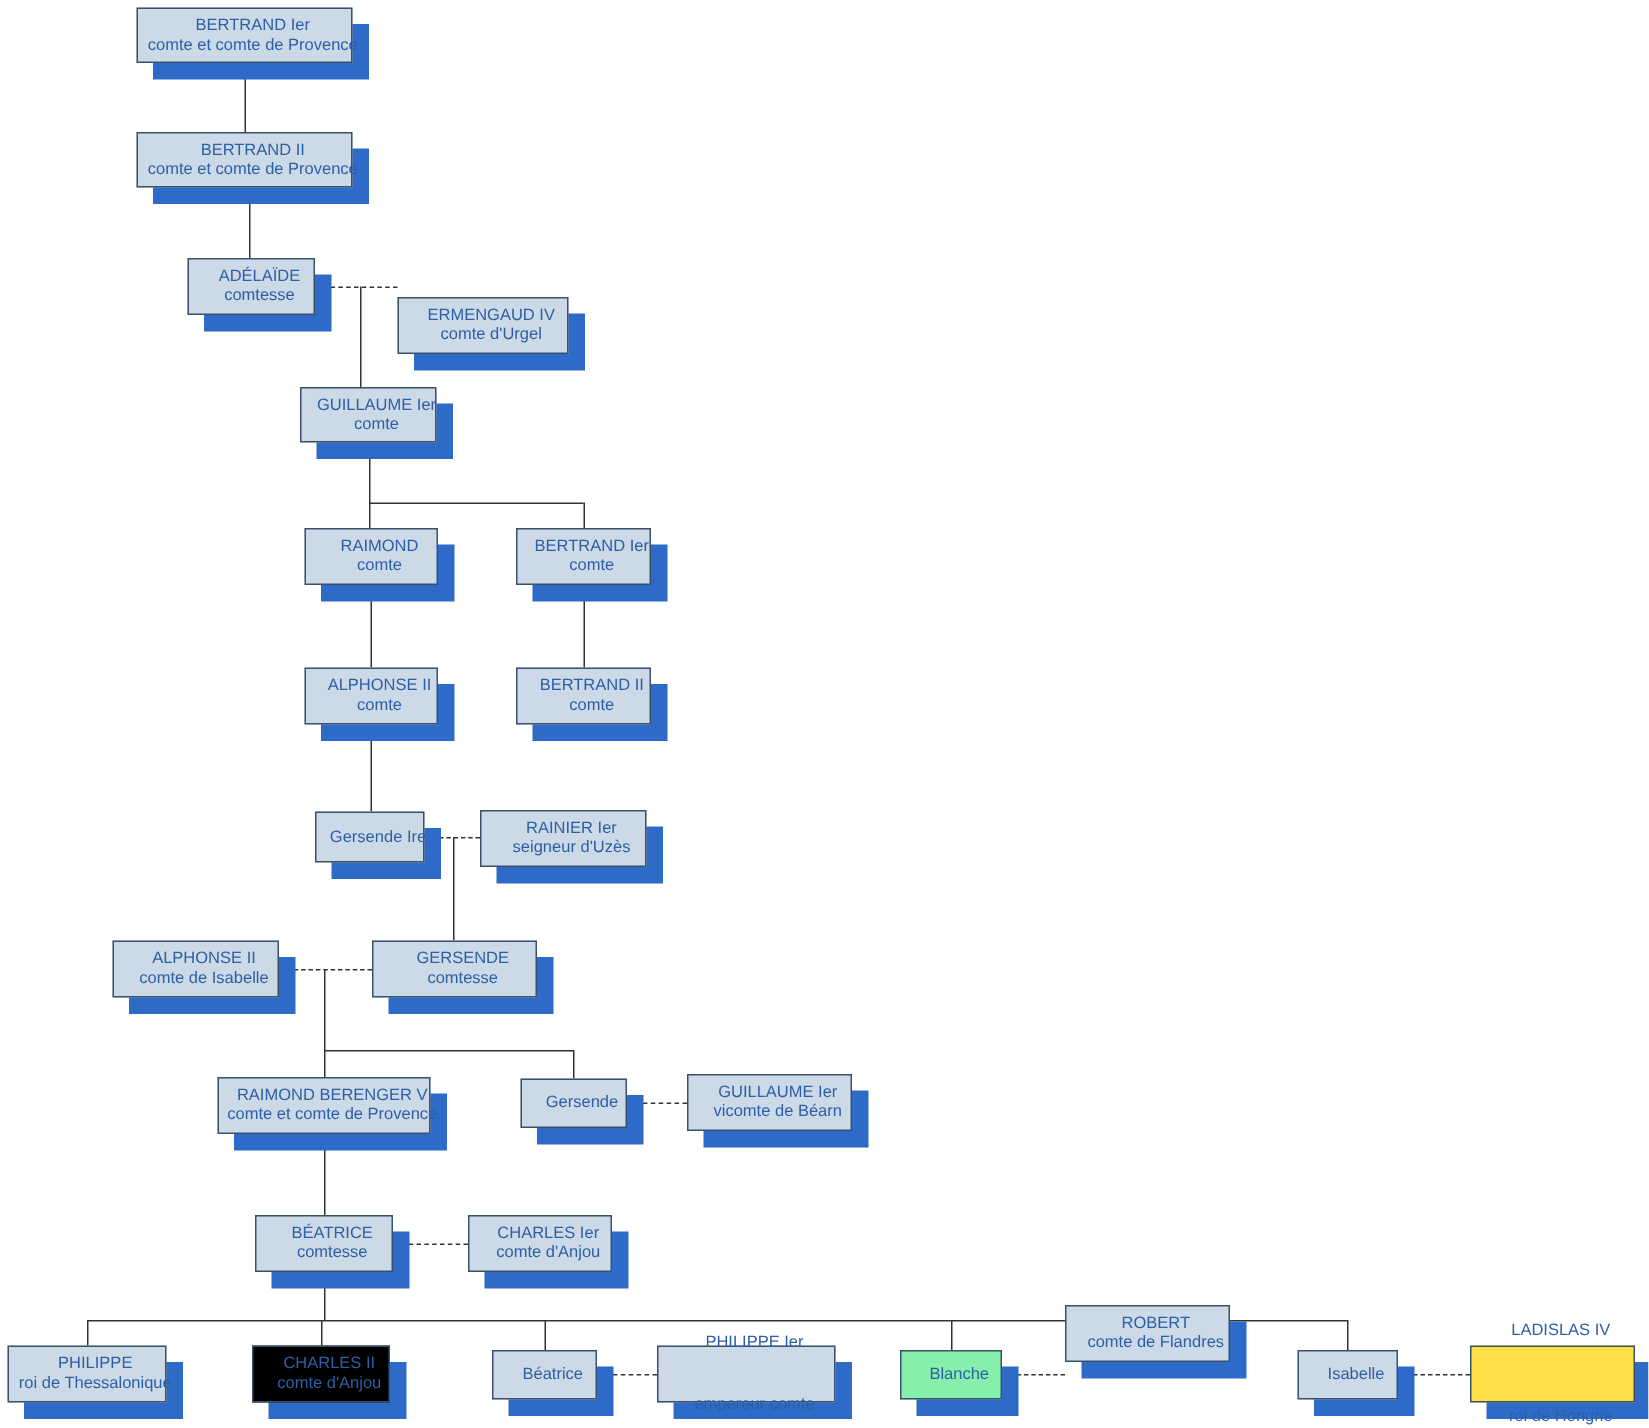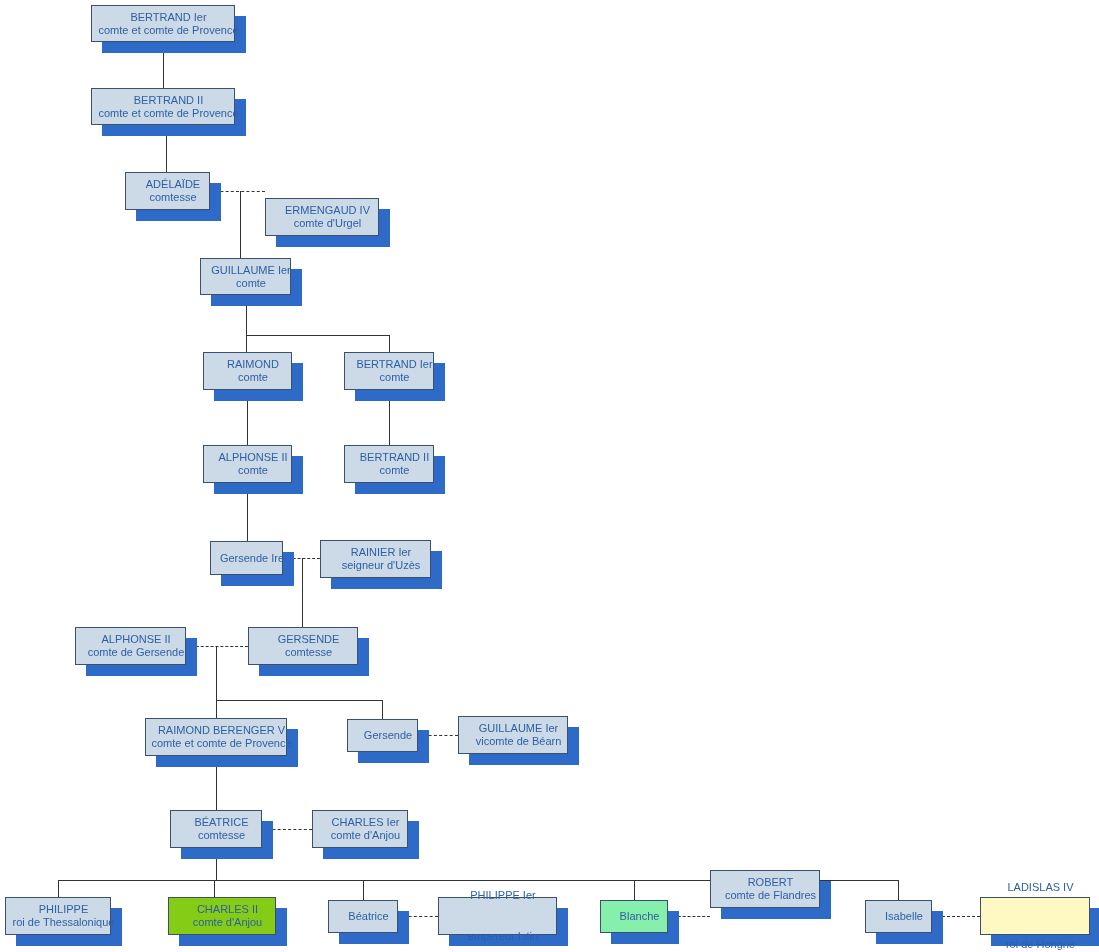--- a/index.html
+++ b/index.html
@@ -107,21 +107,21 @@
     </div>
     <div class="node" style="left: 210px; top: 541px; width: 73px; height: 34px; background: rgb(204, 217, 230); border: 1px solid rgb(58, 80, 107); color: rgb(45, 95, 166); box-shadow: rgb(46, 107, 200) 11px 11px 0px 0px;">
       <div class="line">Gersende Ire</div>
     </div>
     <div class="node" style="left: 320px; top: 540px; width: 111px; height: 38px; background: rgb(204, 217, 230); border: 1px solid rgb(58, 80, 107); color: rgb(45, 95, 166); box-shadow: rgb(46, 107, 200) 11px 11px 0px 0px;">
       <div class="line">RAINIER Ier</div>
       <div class="line">seigneur d'Uzès</div>
     </div>
     <div class="node" style="left: 75px; top: 627px; width: 111px; height: 38px; background: rgb(204, 217, 230); border: 1px solid rgb(58, 80, 107); color: rgb(45, 95, 166); box-shadow: rgb(46, 107, 200) 11px 11px 0px 0px;">
       <div class="line">ALPHONSE II</div>
-      <div class="line">comte de Gersende</div>
+      <div class="line">comte de Isabelle</div>
     </div>
     <div class="node" style="left: 248px; top: 627px; width: 110px; height: 38px; background: rgb(204, 217, 230); border: 1px solid rgb(58, 80, 107); color: rgb(45, 95, 166); box-shadow: rgb(46, 107, 200) 11px 11px 0px 0px;">
       <div class="line">GERSENDE</div>
       <div class="line">comtesse</div>
     </div>
     <div class="node" style="left: 145px; top: 718px; width: 142px; height: 38px; background: rgb(204, 217, 230); border: 1px solid rgb(58, 80, 107); color: rgb(45, 95, 166); box-shadow: rgb(46, 107, 200) 11px 11px 0px 0px;">
       <div class="line">RAIMOND BERENGER V</div>
       <div class="line">comte et comte de Provence</div>
     </div>
     <div class="node" style="left: 347px; top: 719px; width: 71px; height: 33px; background: rgb(204, 217, 230); border: 1px solid rgb(58, 80, 107); color: rgb(45, 95, 166); box-shadow: rgb(46, 107, 200) 11px 11px 0px 0px;">
@@ -136,38 +136,38 @@
       <div class="line">comtesse</div>
     </div>
     <div class="node" style="left: 312px; top: 810px; width: 96px; height: 38px; background: rgb(204, 217, 230); border: 1px solid rgb(58, 80, 107); color: rgb(45, 95, 166); box-shadow: rgb(46, 107, 200) 11px 11px 0px 0px;">
       <div class="line">CHARLES Ier</div>
       <div class="line">comte d'Anjou</div>
     </div>
     <div class="node" style="left: 5px; top: 897px; width: 106px; height: 38px; background: rgb(204, 217, 230); border: 1px solid rgb(58, 80, 107); color: rgb(45, 95, 166); box-shadow: rgb(46, 107, 200) 11px 11px 0px 0px;">
       <div class="line">PHILIPPE</div>
       <div class="line">roi de Thessalonique</div>
     </div>
-    <div class="node" style="left: 168px; top: 897px; width: 108px; height: 38px; background: #84cc16; border: 1px solid rgb(58, 80, 107); color: rgb(45, 95, 166); box-shadow: rgb(46, 107, 200) 11px 11px 0px 0px;">
+    <div class="node" style="left: 168px; top: 897px; width: 92px; height: 38px; background: #000000; border: 1px solid rgb(58, 80, 107); color: rgb(45, 95, 166); box-shadow: rgb(46, 107, 200) 11px 11px 0px 0px;">
       <div class="line">CHARLES II</div>
       <div class="line">comte d'Anjou</div>
     </div>
     <div class="node" style="left: 328px; top: 900px; width: 70px; height: 33px; background: rgb(204, 217, 230); border: 1px solid rgb(58, 80, 107); color: rgb(45, 95, 166); box-shadow: rgb(46, 107, 200) 11px 11px 0px 0px;">
       <div class="line">Béatrice</div>
     </div>
     <div class="node" style="left: 438px; top: 897px; width: 119px; height: 38px; background: rgb(204, 217, 230); border: 1px solid rgb(58, 80, 107); color: rgb(45, 95, 166); box-shadow: rgb(46, 107, 200) 11px 11px 0px 0px; gap: 28px;">
       <div class="line">PHILIPPE Ier</div>
-      <div class="line">empereur latin</div>
+      <div class="line">empereur comte</div>
     </div>
     <div class="node" style="left: 600px; top: 900px; width: 68px; height: 33px; background: #86efac; border: 1px solid rgb(58, 80, 107); color: rgb(45, 95, 166); box-shadow: rgb(46, 107, 200) 11px 11px 0px 0px; align-items: center;">
       <div class="line">Blanche</div>
     </div>
     <div class="node" style="left: 710px; top: 870px; width: 110px; height: 38px; background: rgb(204, 217, 230); border: 1px solid rgb(58, 80, 107); color: rgb(45, 95, 166); box-shadow: rgb(46, 107, 200) 11px 11px 0px 0px;">
       <div class="line">ROBERT</div>
       <div class="line">comte de Flandres</div>
     </div>
     <div class="node" style="left: 865px; top: 900px; width: 67px; height: 33px; background: rgb(204, 217, 230); border: 1px solid rgb(58, 80, 107); color: rgb(45, 95, 166); box-shadow: rgb(46, 107, 200) 11px 11px 0px 0px;">
       <div class="line">Isabelle</div>
     </div>
-    <div class="node" style="left: 980px; top: 897px; width: 110px; height: 38px; background: #fef9c3; border: 1px solid rgb(58, 80, 107); color: rgb(45, 95, 166); box-shadow: rgb(46, 107, 200) 11px 11px 0px 0px; gap: 44px;">
+    <div class="node" style="left: 980px; top: 897px; width: 110px; height: 38px; background: #fde047; border: 1px solid rgb(58, 80, 107); color: rgb(45, 95, 166); box-shadow: rgb(46, 107, 200) 11px 11px 0px 0px; gap: 44px;">
       <div class="line">LADISLAS IV</div>
       <div class="line">roi de Hongrie</div>
     </div>
   </div>
 
 </body></html>

